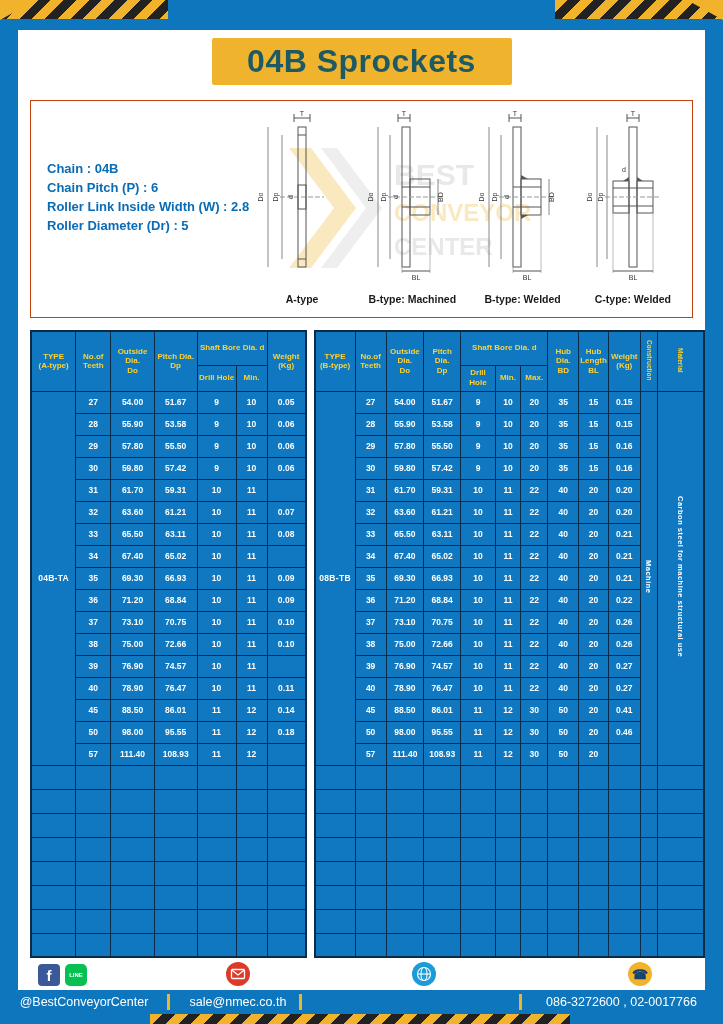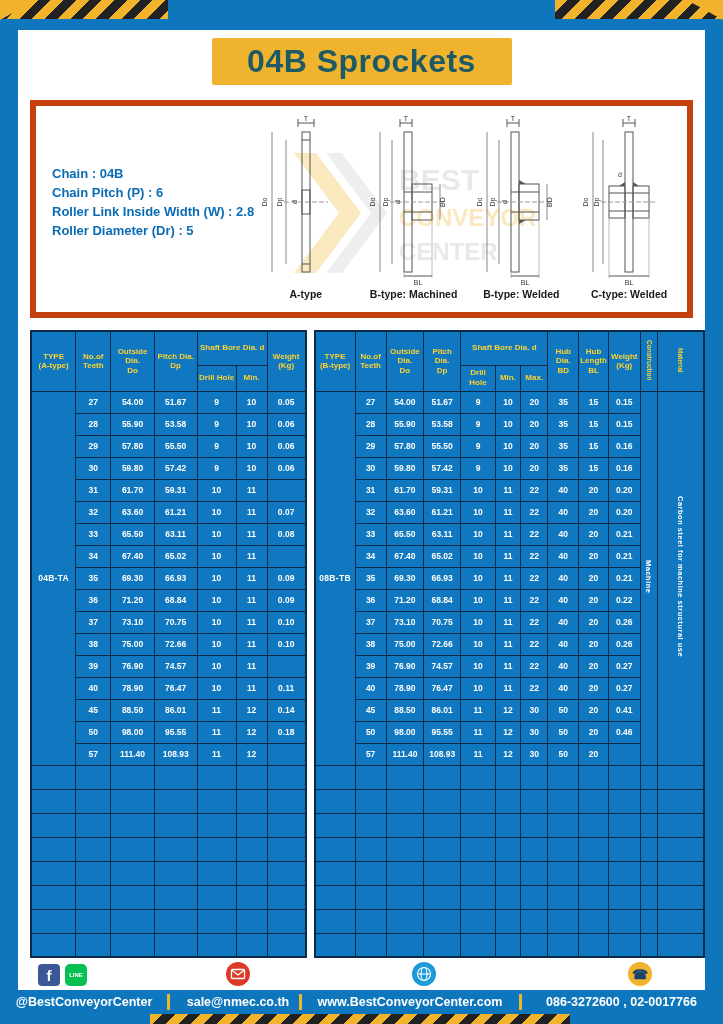--- a/index.html
+++ b/index.html
@@ -23,21 +23,21 @@
   .content { position:absolute; left:18px; right:18px; top:30px; bottom:34px; background:#ffffff; }
 
   .title-banner {
     position:absolute; left:50%; transform:translateX(-50%);
     top:8px; width:300px; height:47px; background:#f0b32e;
     color:#1e5a64; font-size:32px; font-weight:bold; letter-spacing:0.5px;
     text-align:center; line-height:47px; border-radius:2px;
   }
 
   
-  .diagram-box { position:absolute; left:12px; top:70px; width:663px; height:218px; border:6px solid #c2410c; background:#fff; }
+  .diagram-box { position:absolute; left:12px; top:70px; width:663px; height:218px; border:1px solid #c2410c; background:#fff; }
   .specs { position:absolute; left:16px; top:58px; z-index:2; }
   .specs div { color:#0a6cb5; font-size:13px; font-weight:bold; line-height:19px; white-space:nowrap; }
   .watermark { position:absolute; left:248px; top:32px; z-index:0; opacity:0.30; }
   .figs { position:absolute; left:216px; right:4px; top:8px; bottom:4px; display:flex; z-index:1; }
   .fig { flex:1; display:flex; flex-direction:column; align-items:center; }
   .fig svg { display:block; }
   .fig .caption { margin-top:auto; margin-bottom:8px; font-size:10.5px; font-weight:bold; color:#1a1a1a; }
   .fig svg text { font-family:"Liberation Sans",sans-serif; }
 
   
@@ -61,21 +61,21 @@
   .icons-row { position:absolute; left:0; right:0; bottom:2px; height:26px; }
   .icon { position:absolute; display:flex; align-items:center; justify-content:center; }
   .fb-icon   { left:20px;  top:2px; width:22px; height:22px; background:#3b5998; border-radius:4px; color:#fff; font-weight:bold; font-size:15px; }
   .line-icon { left:47px;  top:2px; width:22px; height:22px; background:#06c152; border-radius:5px; color:#fff; font-weight:bold; font-size:6px; }
   .mail-icon  { left:208px; top:0; }
   .globe-icon { left:394px; top:0; }
   .phone-icon { left:610px; top:0; width:24px; height:24px; border-radius:50%; background:#f2b32c; color:#14416e; font-size:13px; font-weight:bold; }
 
   
   .contact-bar { position:absolute; left:0; right:0; bottom:10px; height:24px; background:#0e76bd; }
-  .contact-bar .seg { position:absolute; top:0; height:24px; line-height:24px; text-align:center; color:#fff; font-weight:bold; font-size:12.5px; white-space:nowrap; }
+  .contact-bar .seg { position:absolute; top:0; height:24px; line-height:24px; text-align:center; color:#fff; font-weight:normal; font-size:12.5px; white-space:nowrap; }
   .seg1 { left:0;    width:168px; }
   .seg2 { left:172px; width:132px; }
   .seg3 { left:300px; width:220px; }
   .seg4 { left:520px; width:203px; }
   .divider { position:absolute; top:4px; width:3px; height:16px; background:#f2b32c; }
   .d1 { left:167px; } .d2 { left:299px; } .d3 { left:519px; }
 
   .bottom-hazard { position:absolute; left:150px; bottom:0; width:420px; height:10px; }
 </style>
 </head>
@@ -866,18 +866,17 @@
       </div>
   </div>
 
 </div>
 
 <div class="contact-bar">
   <div class="seg seg1">@BestConveyorCenter</div>
   <div class="divider d1"></div>
   <div class="seg seg2">sale@nmec.co.th</div>
   <div class="divider d2"></div>
-  <div class="seg seg3">www.BestConveyorCenter.com</div>
   <div class="divider d3"></div>
   <div class="seg seg4">086-3272600 , 02-0017766</div>
 </div>
 
 <div class="bottom-hazard hazard"></div>
 
 </body></html>

